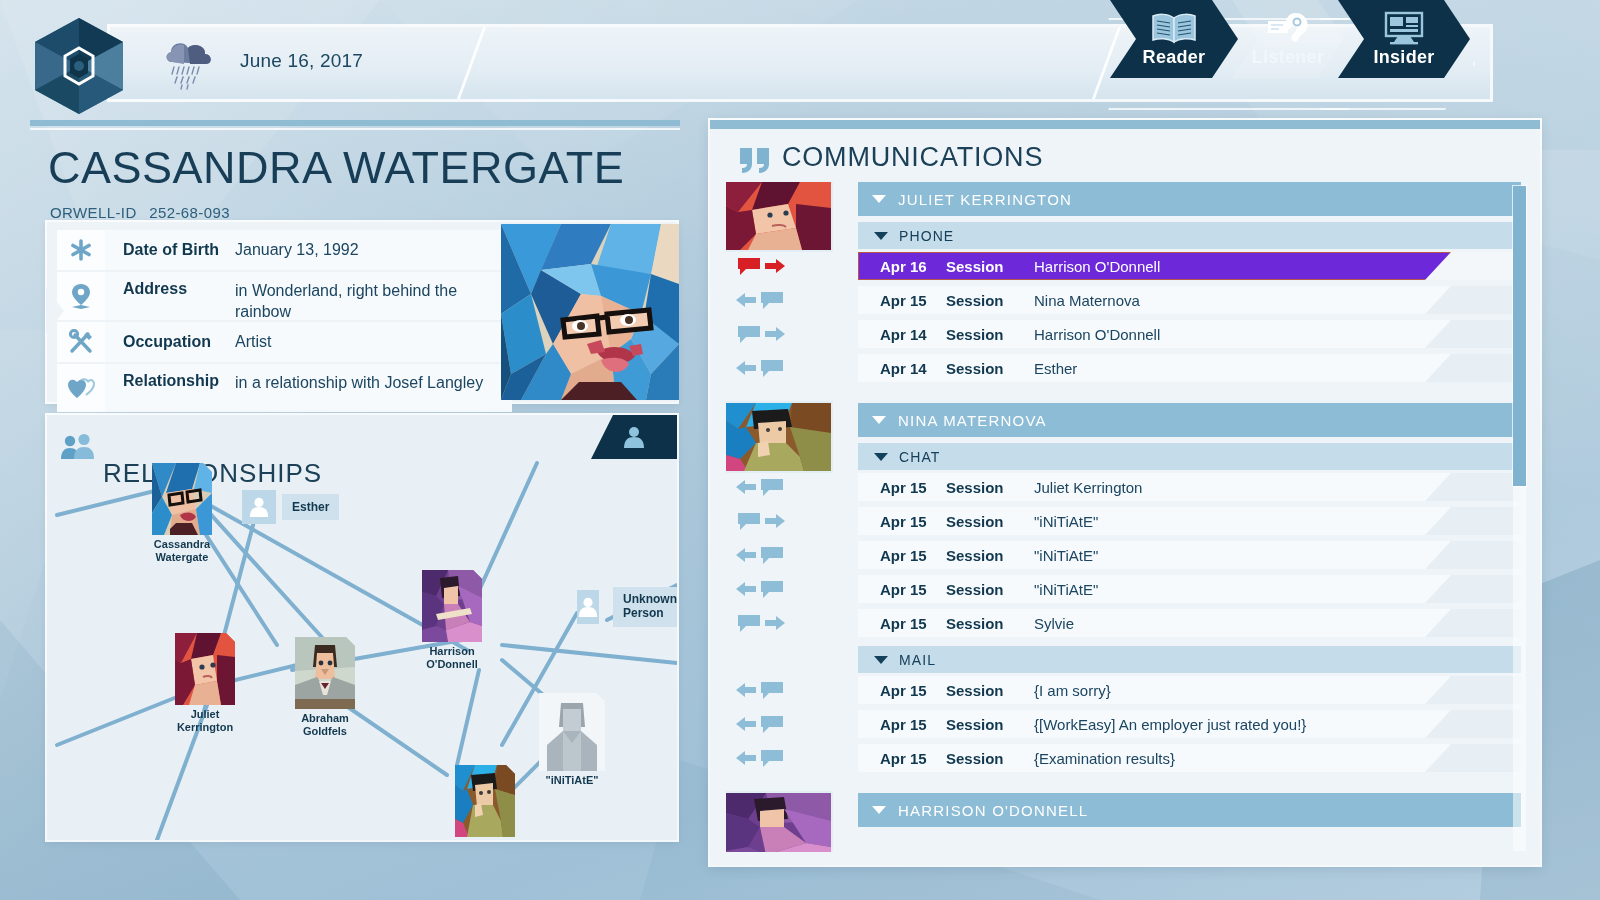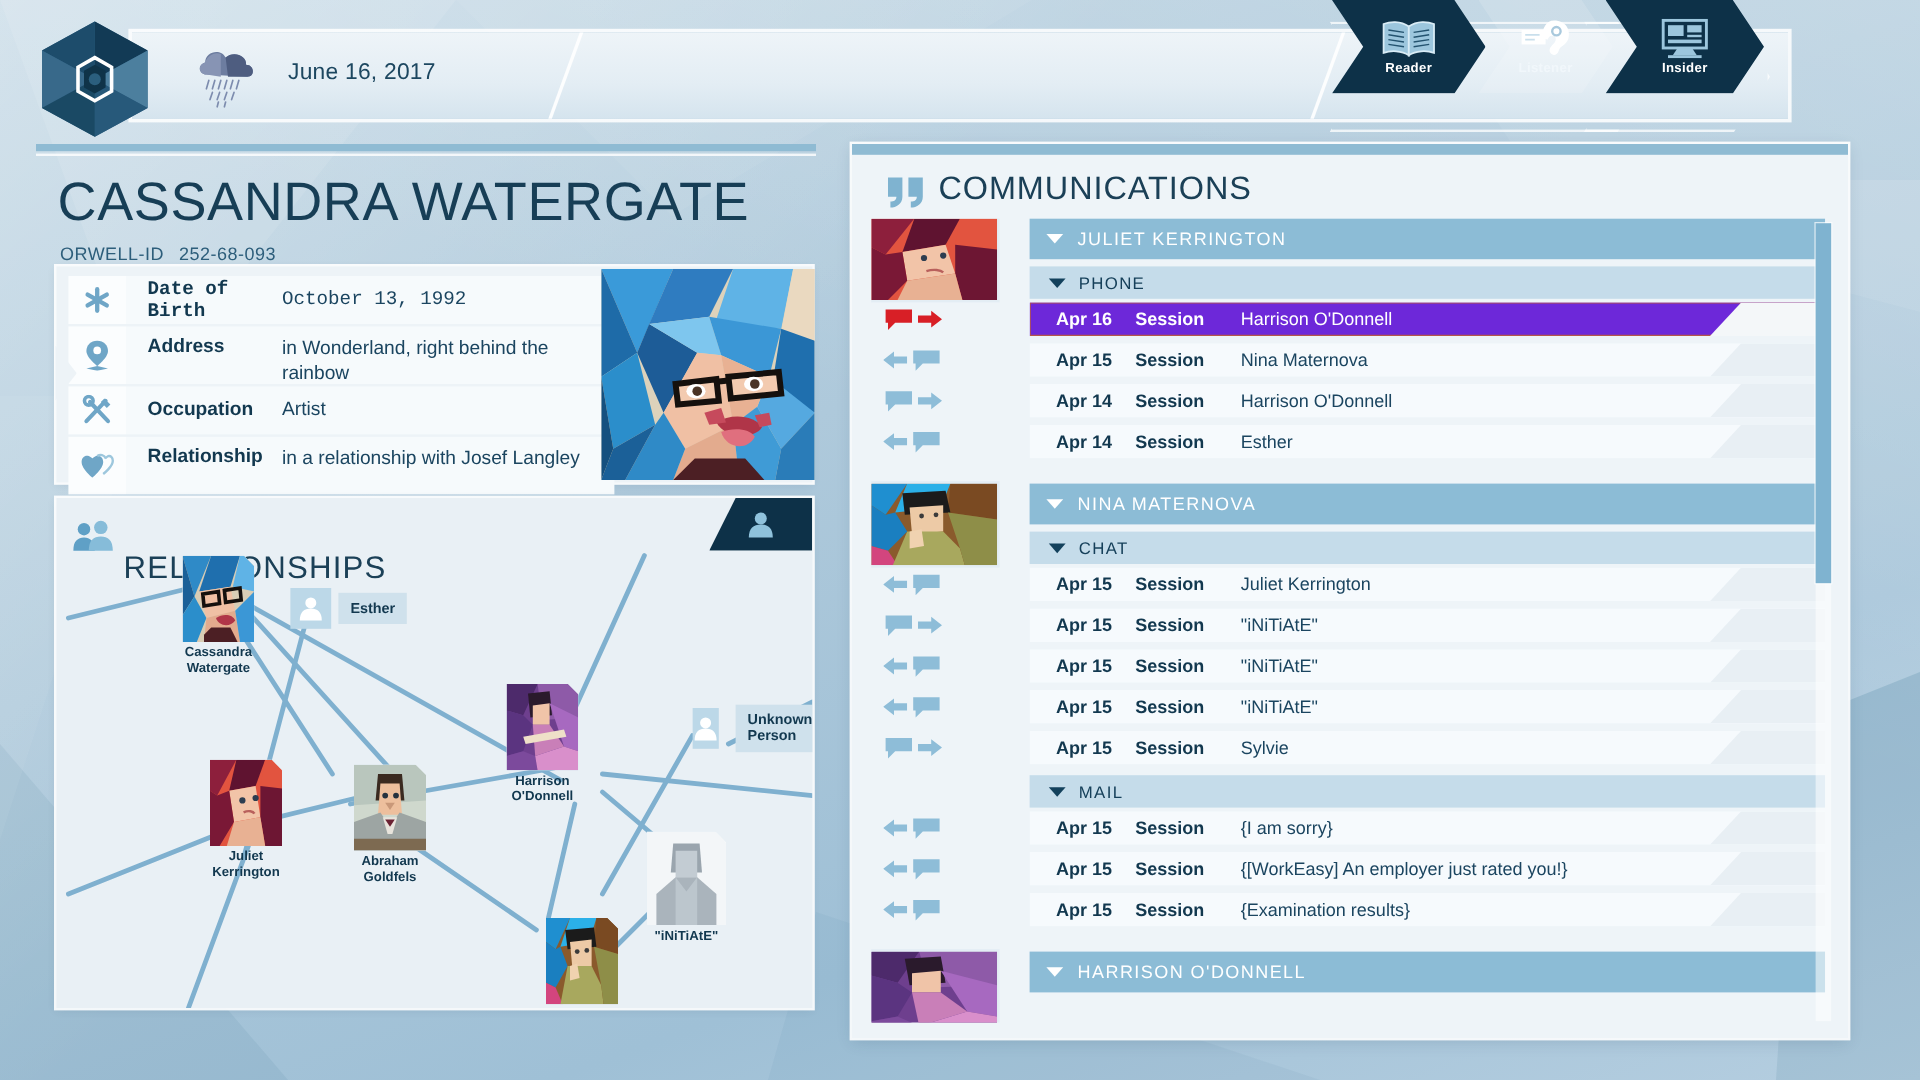--- a/index.html
+++ b/index.html
@@ -44,21 +44,21 @@
   .navbtn{
     position:absolute;top:0;height:78px;display:flex;flex-direction:column;
     align-items:center;justify-content:center;gap:2px;cursor:pointer;
   }
   .navbtn .shape{
     position:absolute;inset:0;
     clip-path:polygon(0 0, calc(100% - 26px) 0, 100% 50%, calc(100% - 26px) 100%, 0 100%, 26px 50%);
   }
   .navbtn.on .shape{background:#0d3148;box-shadow:0 0 0 0 transparent;}
   .navbtn.off .shape{background:rgba(255,255,255,.14);}
-  .navbtn .lbl{position:relative;font-size:11px;font-weight:bold;letter-spacing:.3px;z-index:2;}
+  .navbtn .lbl{position:relative;font-size:18px;font-weight:bold;letter-spacing:.3px;z-index:2;}
   .navbtn.on .lbl{color:#ffffff;}
   .navbtn.off .lbl{color:#f1f7fb;}
   .navbtn .ic{position:relative;z-index:2;display:block;}
   .navframe{position:absolute;top:18px;height:92px;border:2px solid rgba(255,255,255,.75);
     clip-path:polygon(0 0, calc(100% - 30px) 0, 100% 50%, calc(100% - 30px) 100%, 0 100%, 30px 50%);
     background:transparent;pointer-events:none;}
 
   
   #leftcol{position:absolute;left:30px;top:120px;width:650px;height:745px;}
   .lc-topline{position:absolute;left:0;top:0;width:100%;height:6px;background:#8fbbd3;}
@@ -257,23 +257,23 @@
     <div class="inforow" style="top:8px;height:40px;width:455px;">
       <div class="infoicon">
         <svg width="24" height="24" viewBox="0 0 24 24">
             <g stroke="#6fa6c7" stroke-width="3.6" stroke-linecap="round">
           <line x1="12" y1="3" x2="12" y2="21"></line>
               <line x1="4" y1="7.5" x2="20" y2="16.5"></line>
               <line x1="20" y1="7.5" x2="4" y2="16.5"></line>
             </g>
           </svg>
       </div>
-      <div class="infobody" style="width:407px;align-items:center;padding-top:0;font-family:Liberation Mono, monospace;">
+      <div class="infobody" style="width:407px;align-items:center;padding-top:0;">
         <div class="infolabel">Date of Birth</div>
-        <div class="infoval">October 13, 1992</div>
+        <div class="infoval">January 13, 1992</div>
       </div>
     </div>
 
     <div class="inforow" style="top:50px;height:48px;width:455px;">
       <div class="infoicon">
         <svg width="24" height="26" viewBox="0 0 24 26">
           <path d="M12 1 C6.5 1 3 5 3 9.5 C3 15 12 22 12 22 C12 22 21 15 21 9.5 C21 5 17.5 1 12 1 Z" fill="#6fa6c7"></path>
           <circle cx="12" cy="9" r="3.2" fill="#ffffff"></circle>
           <path d="M3 24 L12 22 L21 24 L12 26 Z" fill="#6fa6c7"></path>
           </svg>

